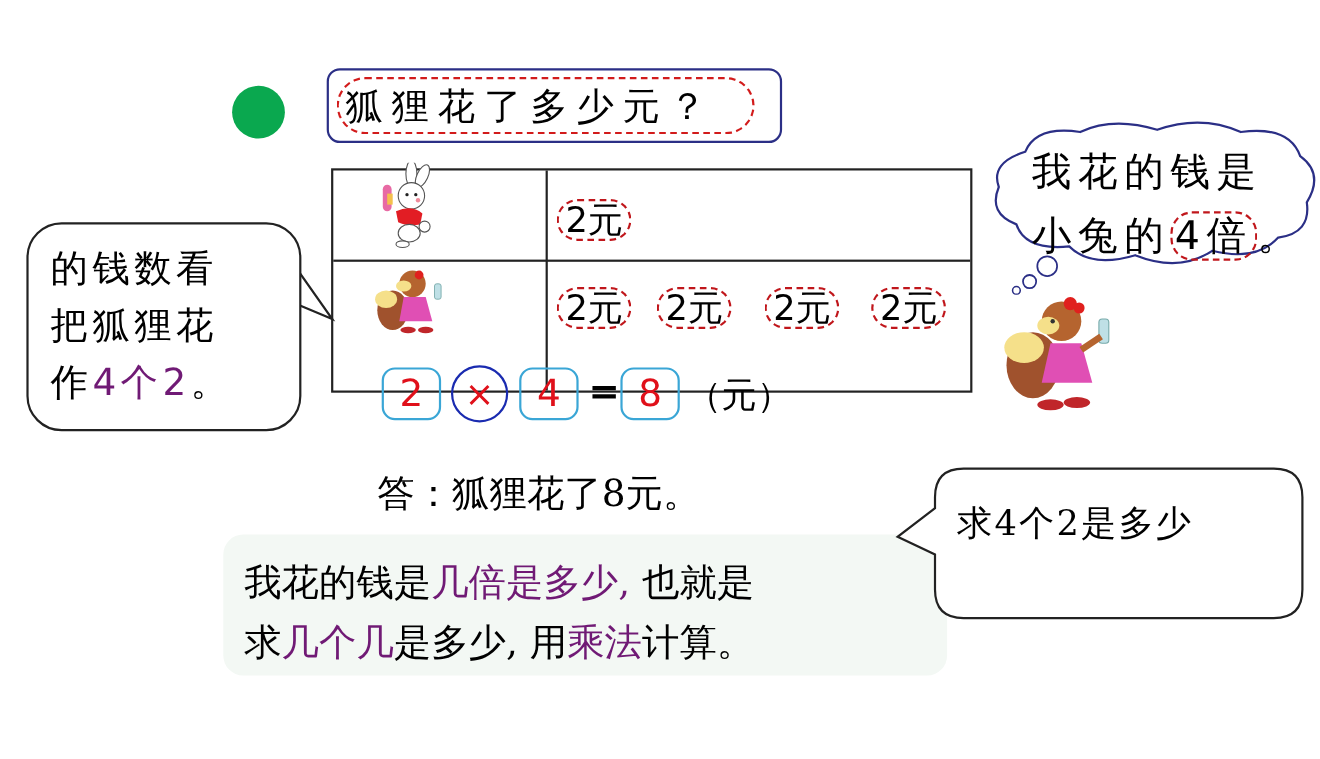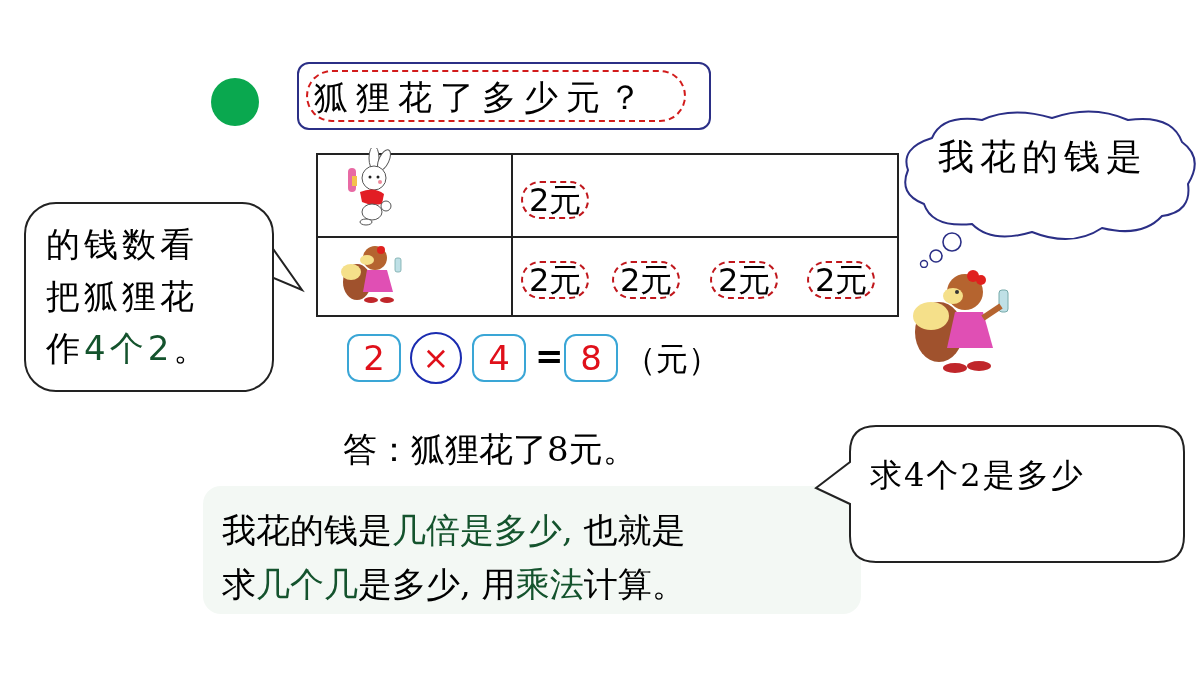--- a/index.html
+++ b/index.html
@@ -14,36 +14,36 @@
 
   
   .bullet { left: 211px; top: 78px; width: 48px; height: 48px; border-radius: 50%; background: #0aa84f; }
 
   
   .title-box { left: 297px; top: 62px; width: 414px; height: 68px; border: 2px solid #2b2f86; border-radius: 12px; box-sizing: border-box; }
   .title-oval { left: 306px; top: 70px; width: 380px; height: 52px; border: 2px dashed #d21b1b; border-radius: 26px; box-sizing: border-box; }
   .title-text { left: 314px; top: 72px; font-size: 34px; letter-spacing: 8px; line-height: 50px; white-space: nowrap; }
 
   
-  .tbl { left: 316px; top: 153px; width: 583px; height: 164px; border: 2px solid #222; box-sizing: border-box; }
+  .tbl { left: 301px; top: 153px; width: 583px; height: 204px; border: 2px solid #222; box-sizing: border-box; }
   .tbl .vline { position: absolute; left: 193px; top: 0; bottom: 0; width: 1.5px; background: #222; }
   .tbl .hline { position: absolute; left: 0; right: 0; top: 81px; height: 1.5px; background: #222; }
 
   .chip { position: absolute; height: 38px; border: 2px dashed #c0161b; border-radius: 19px; box-sizing: border-box;
           font-size: 32px; line-height: 34px; padding: 0 6px; white-space: nowrap; display: flex; align-items: center; }
 
   
   .bunny { left: 340px; top: 148px; width: 60px; height: 78px; }
   .fox-small { left: 335px; top: 240px; width: 80px; height: 66px; }
   .fox-big { left: 905px; top: 262px; width: 120px; height: 120px; }
 
   
   .bubble-left { left: 24px; top: 202px; width: 250px; height: 190px; border: 2px solid #222; border-radius: 32px; box-sizing: border-box; background: #fff; }
   .bubble-left-text { left: 46px; top: 218px; font-size: 34px; line-height: 52px; letter-spacing: 4px; }
-  .red { color: #14532d; }
+  .red { color: #701a75; }
 
   
   .eqbox { position: absolute; height: 48px; border: 2px solid #3aa6d6; border-radius: 12px; box-sizing: border-box;
            font-size: 34px; color: #e0101a; display: flex; align-items: center; justify-content: center; }
   .eqcircle { position: absolute; width: 52px; height: 52px; border: 2px solid #1a2bb0; border-radius: 50%; box-sizing: border-box;
               color: #e0101a; font-size: 32px; display: flex; align-items: center; justify-content: center; }
 
   
   .thought { left: 892px; top: 108px; width: 308px; height: 160px; }
   .thought-text { left: 938px; top: 128px; font-size: 36px; line-height: 58px; letter-spacing: 6px; white-space: nowrap; }
@@ -122,20 +122,21 @@
 <div class="abs serif" style="left:624px; top:338px; font-size:32px;">（元）</div>
 
 <svg class="abs thought" viewBox="0 0 308 160">
   <path d="M40 30 Q50 6 90 12 Q120 -2 160 10 Q200 -4 236 12 Q280 6 290 34 Q312 50 296 76 Q300 104 270 108 Q250 130 210 120 Q180 140 140 124 Q100 136 80 116 Q40 120 32 96 Q6 86 16 62 Q8 40 40 30 Z" fill="#fff" stroke="#2b2f86" stroke-width="2"></path>
   <circle cx="60" cy="134" r="9" fill="#fff" stroke="#2b2f86" stroke-width="1.6"></circle>
   <circle cx="44" cy="148" r="6" fill="#fff" stroke="#2b2f86" stroke-width="1.6"></circle>
   <circle cx="32" cy="156" r="3.5" fill="#fff" stroke="#2b2f86" stroke-width="1.4"></circle>
 </svg>
 <div class="abs thought-text serif">
   <div>我花的钱是</div>
+  <div><span>小兔的</span><span style="border:2px dashed #c0161b; border-radius:20px; padding:0 2px; font-family:'DejaVu Sans',sans-serif;">4倍</span><span>。</span></div>
 </div>
 
 <svg class="abs fox-big" viewBox="0 0 120 120">
   <ellipse cx="34" cy="70" rx="24" ry="30" fill="#a0522d"></ellipse>
   <ellipse cx="26" cy="54" rx="18" ry="14" fill="#f5e08a"></ellipse>
   <circle cx="60" cy="30" r="18" fill="#b5642f"></circle>
   <ellipse cx="48" cy="34" rx="10" ry="8" fill="#f5e08a"></ellipse>
   <circle cx="52" cy="30" r="2" fill="#333"></circle>
   <circle cx="68" cy="14" r="6" fill="#e0201e"></circle>
     <circle cx="76" cy="18" r="5" fill="#e0201e"></circle>

